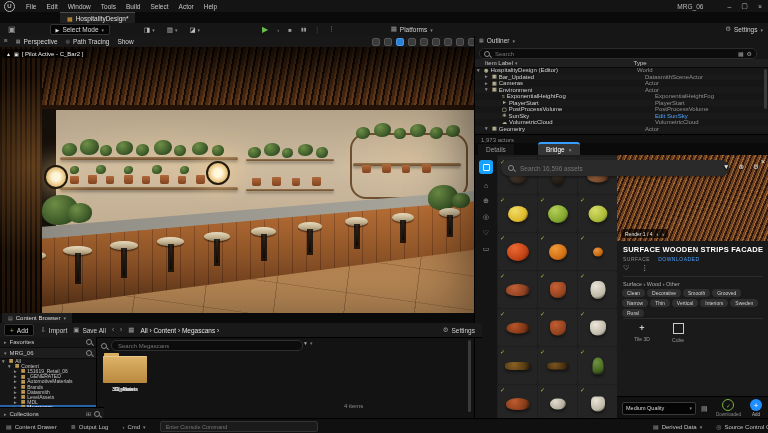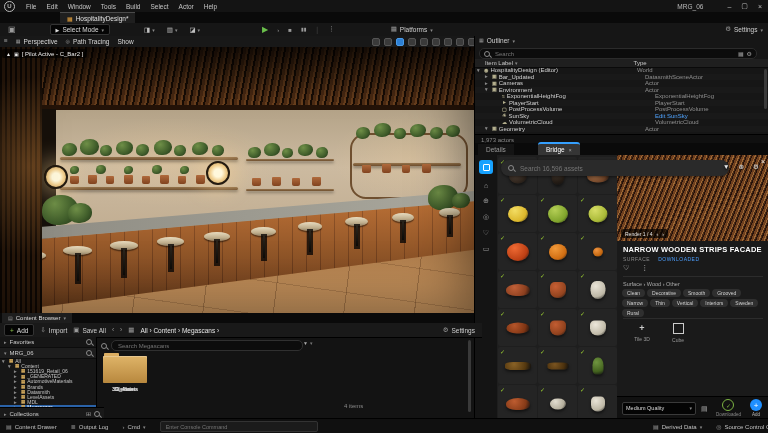--- a/index.html
+++ b/index.html
@@ -557,21 +557,21 @@
 
       <div id="bcard">
         <div id="bpreview">
           <span id="cardclose">×</span>
           <div id="renderbadge">
             <span>Render 1 / 4</span>
             <span>‹</span>
             <span>›</span>
           </div>
         </div>
-        <div id="btitle">NARROW WOODEN STRIPS FACADE</div>
+        <div id="btitle">SURFACE WOODEN STRIPS FACADE</div>
         <div id="bmeta">
           <span style="color:#8a8a8a;letter-spacing:.5px;">SURFACE</span>
           <span style="color:#4d9fff;letter-spacing:.5px;">DOWNLOADED</span>
         </div>
         <div id="bicons">
           <span>♡</span>
           <span>⋮</span>
         </div>
         <div class="divider" style="top:121px;"></div>
         <div id="bcrumb">Surface  ›  Wood  ›  Other</div>

